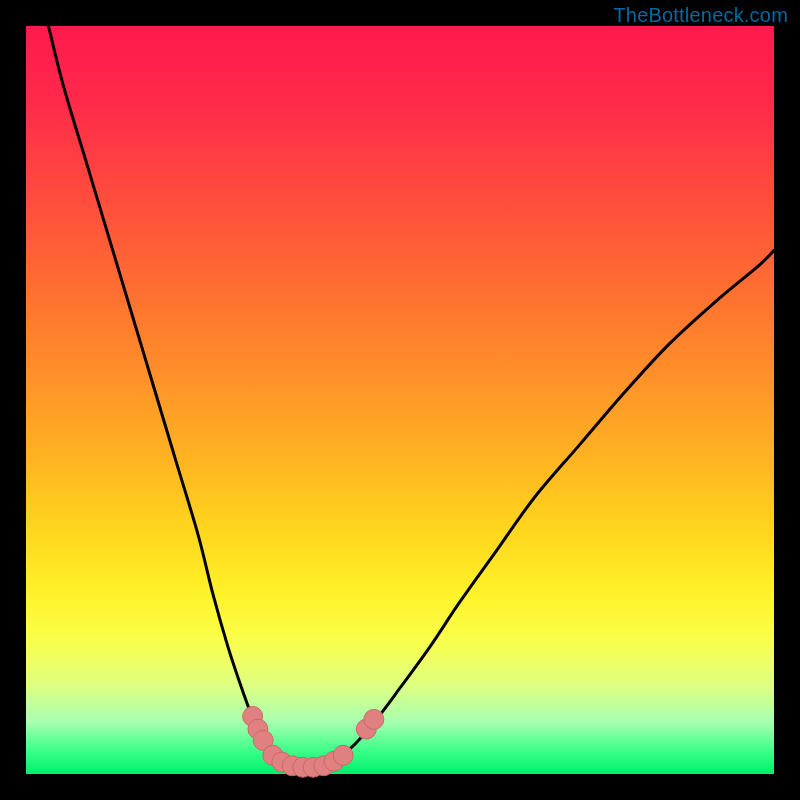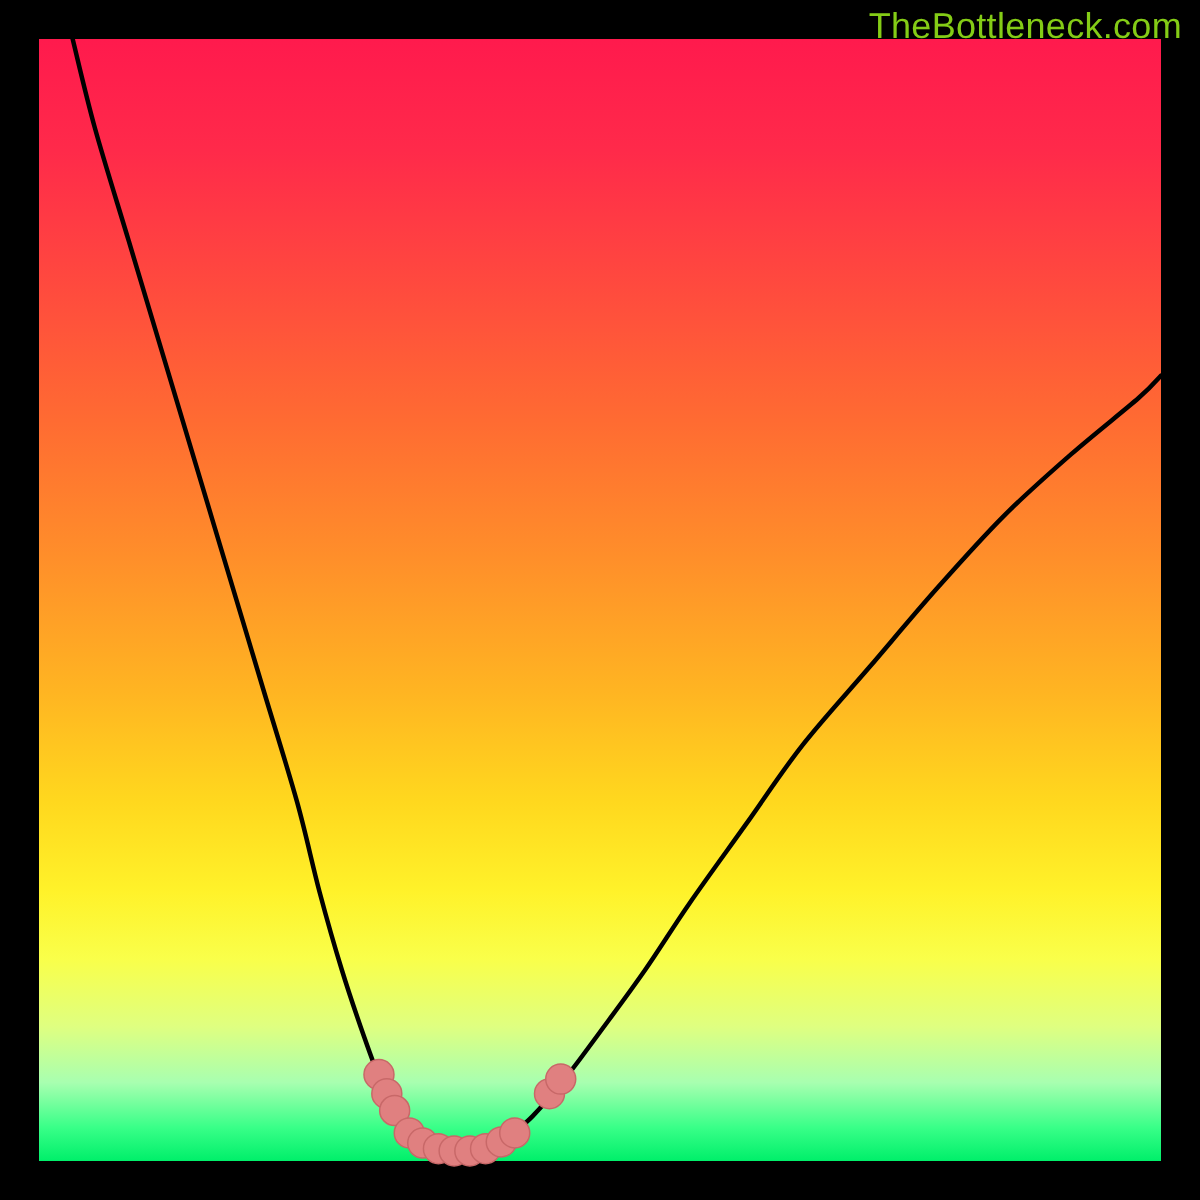--- a/index.html
+++ b/index.html
@@ -39,22 +39,22 @@
       #dfff80 88%,
       #a8ffb0 93%,
       #39ff88 97%,
       #00ef6a 100%
     );
   }
   .watermark {
     position: absolute;
     top: 4px;
     right: 12px;
-    color: #84cc16;
-    font-size: 24px;
+    color: #0369a1;
+    font-size: 20px;
     font-weight: 500;
     letter-spacing: 0.2px;
     margin-left: 48px;
   }
   svg.curve {
     position: absolute;
     left: 0;
     top: 0;
     width: 748px;
     height: 748px;

